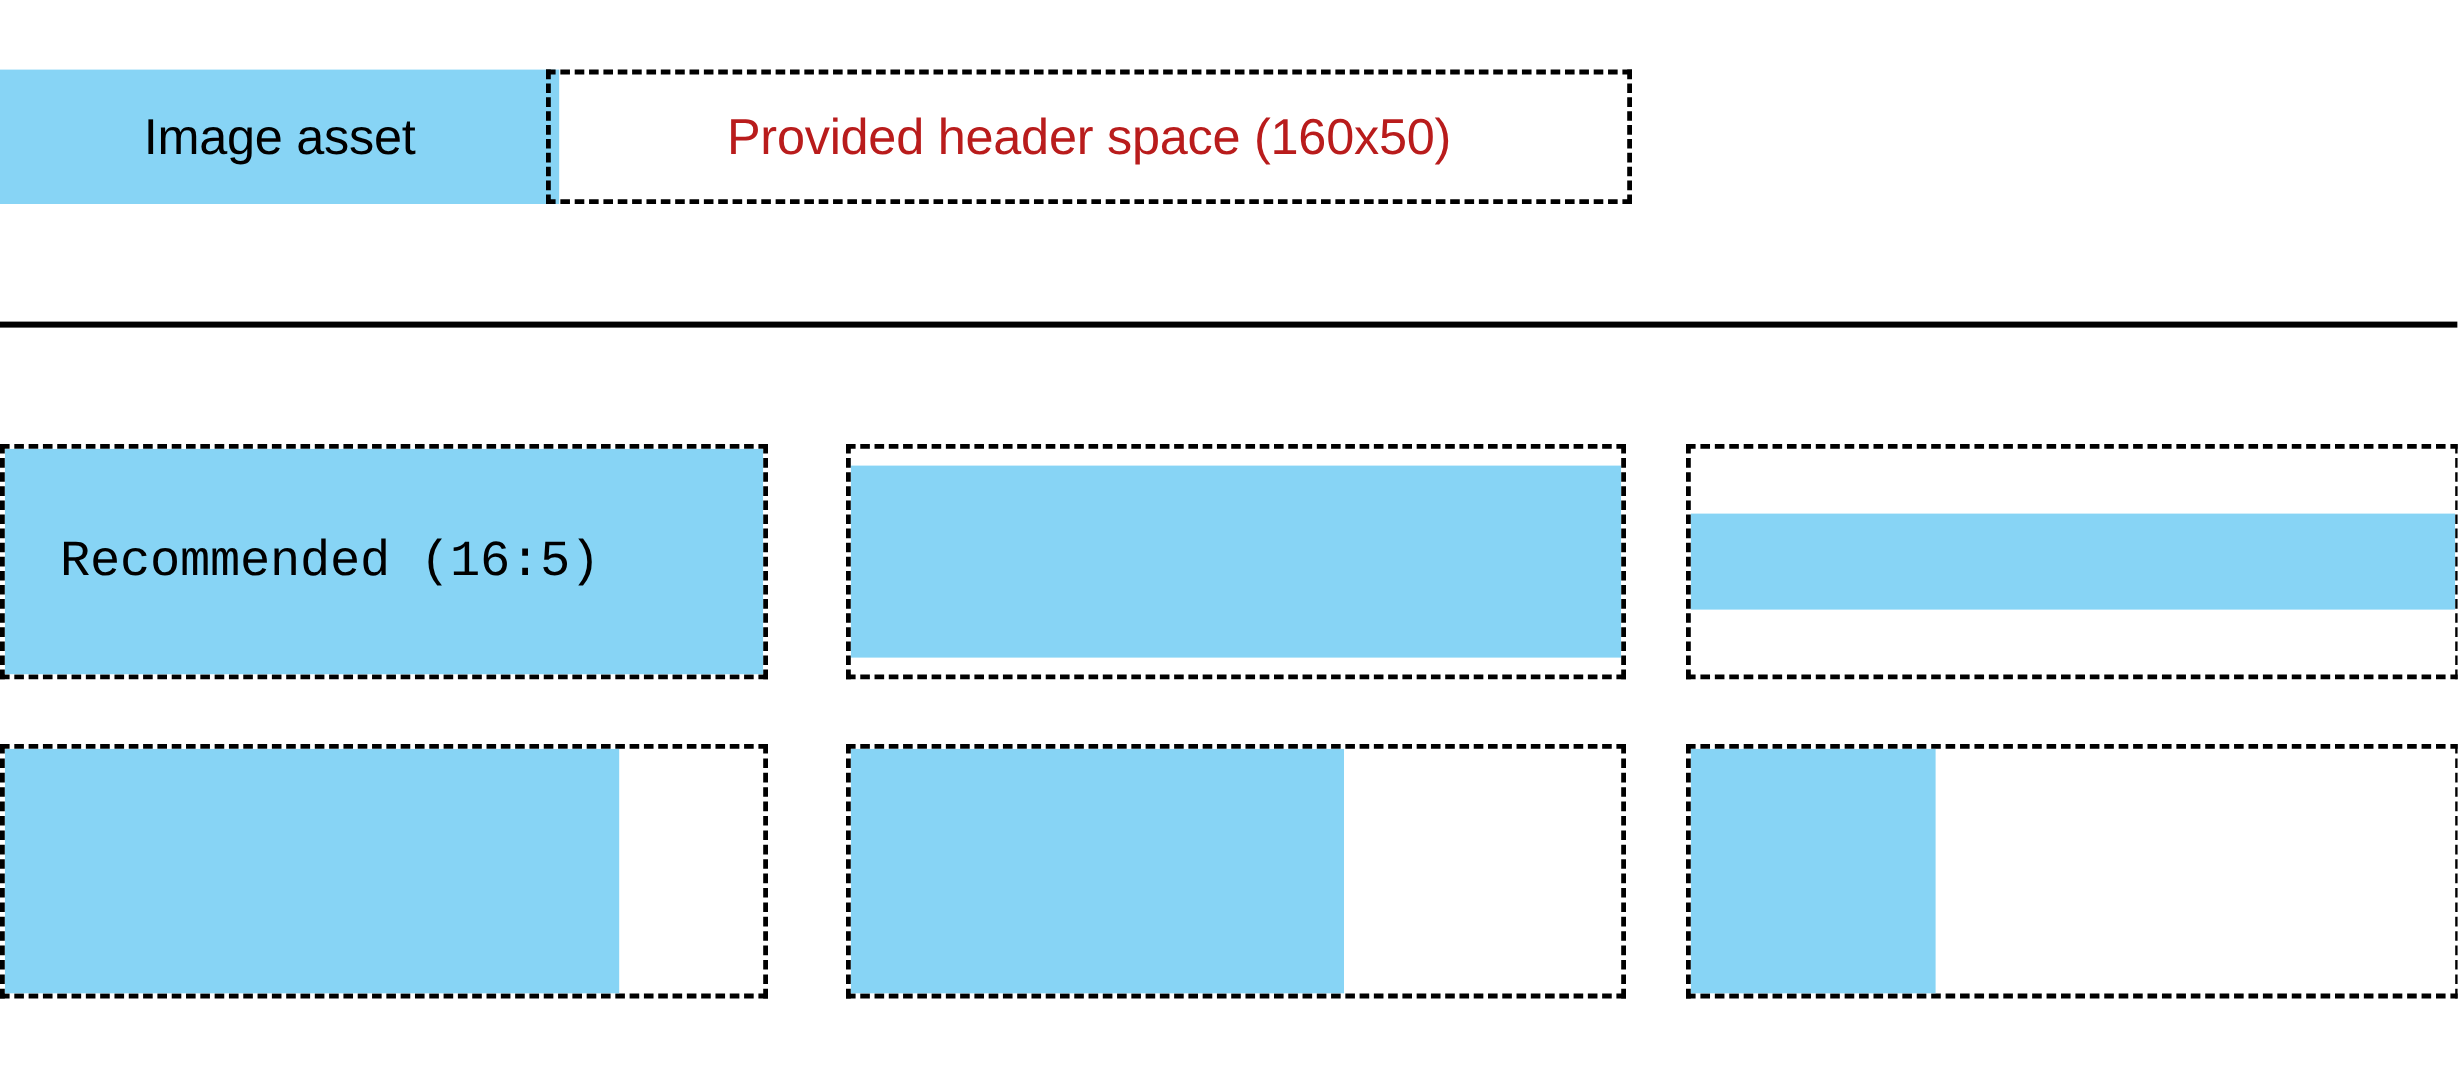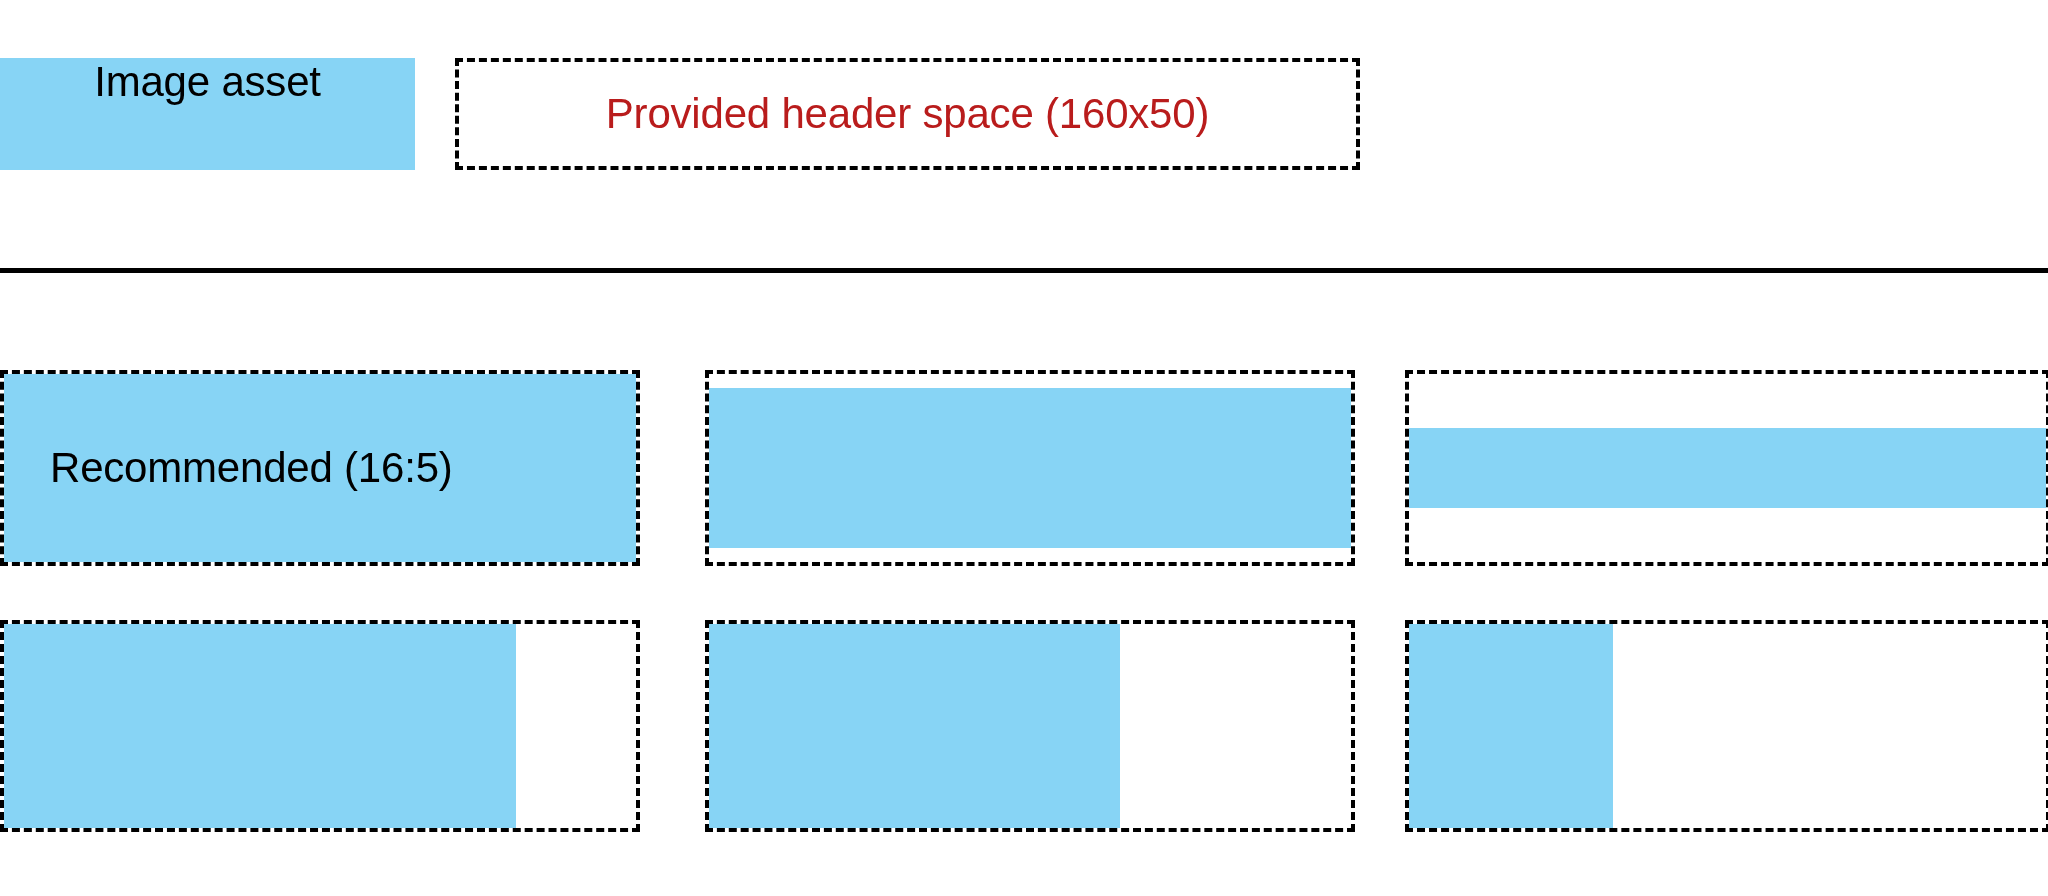--- a/index.html
+++ b/index.html
@@ -25,24 +25,25 @@
     left: 0;
     top: 58px;
     width: 2048px;
     height: 112px;
   }
 
   .legend-swatch {
     position: absolute;
     left: 0;
     top: 0;
-    width: 415px;
+    width: 466px;
     height: 112px;
     background: var(--asset-blue);
     display: flex;
+    align-items: center;
     justify-content: center;
   }
 
   .legend-swatch-label {
     font-size: 42px;
     color: #000000;
     letter-spacing: -0.2px;
     white-space: nowrap;
   }
 
@@ -75,20 +76,21 @@
     background: #000000;
   }
 
   
   .sample-grid {
     position: absolute;
     left: 0;
     top: 370px;
     width: 2048px;
     height: 470px;
+    font-family: Liberation Mono, monospace;
   }
 
   .sample-cell {
     position: absolute;
     border: 4px dashed #000000;
     background: #ffffff;
     overflow: hidden;
   }
 
   .sample-fill {

